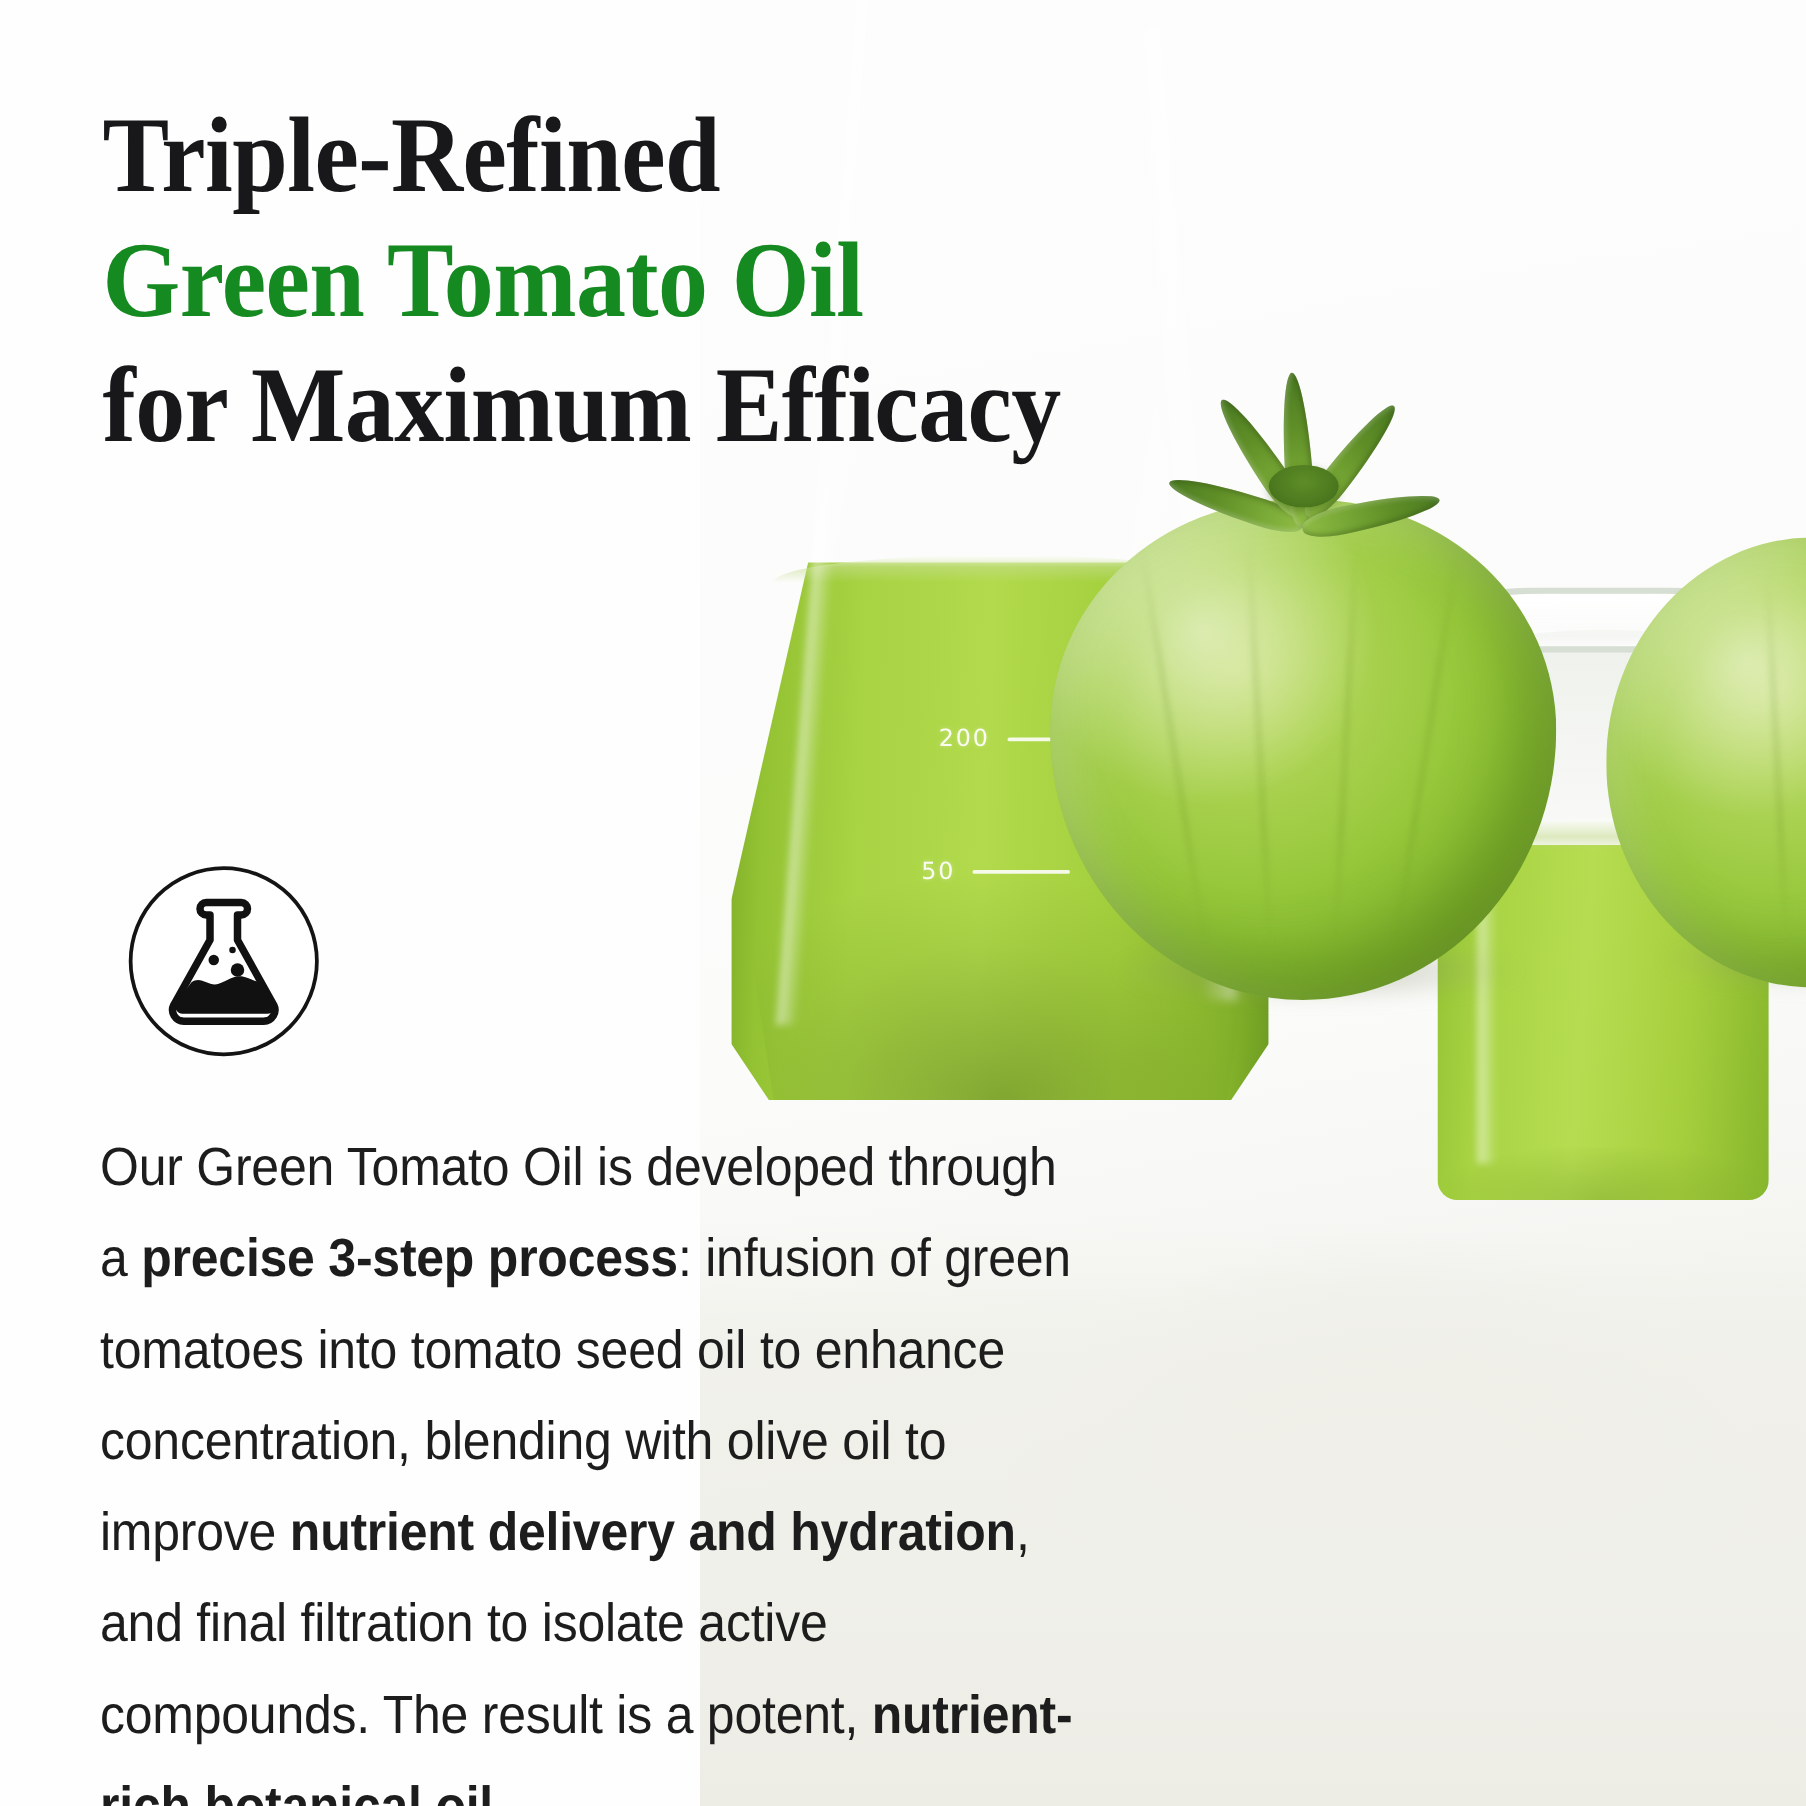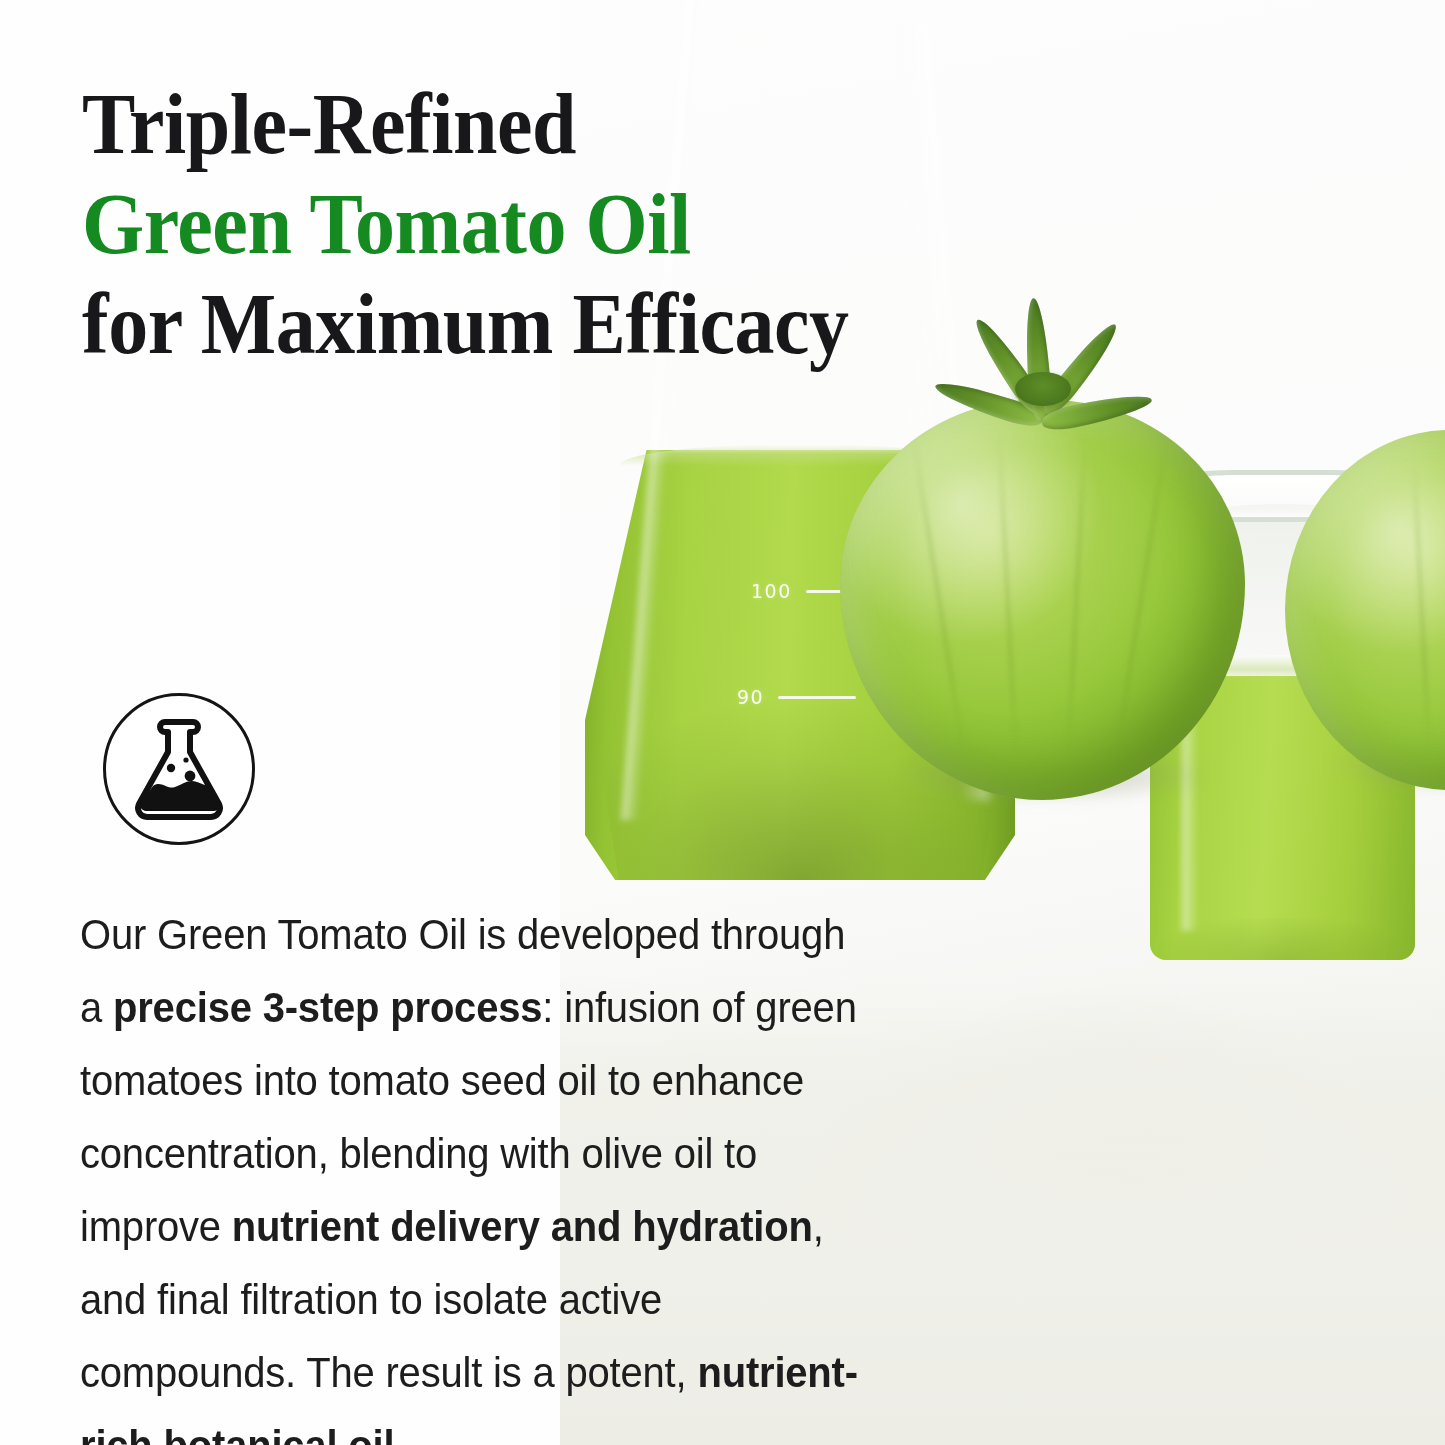--- a/index.html
+++ b/index.html
@@ -238,25 +238,25 @@
 
     <div class="flask-wrap">
       <div class="flask-glass"></div>
       <div class="flask-liquid"></div>
       <div class="meniscus"></div>
       <div class="flask-base-shade"></div>
       <div class="flask-hl-left"></div>
       <div class="flask-hl-right"></div>
 
       <div class="grad grad-100">
-        <span class="num">100</span>
+        <span class="num">200</span>
         <span class="tick"></span>
       </div>
       <div class="grad grad-50">
-        <span class="num">90</span>
+        <span class="num">50</span>
         <span class="tick"></span>
       </div>
     </div>
 
     <div class="beaker">
       <div class="beaker-inner-shadow"></div>
       <div class="beaker-liquid"></div>
       <div class="beaker-liquid-top"></div>
       <div class="beaker-hl"></div>
       <div class="beaker-base"></div>

